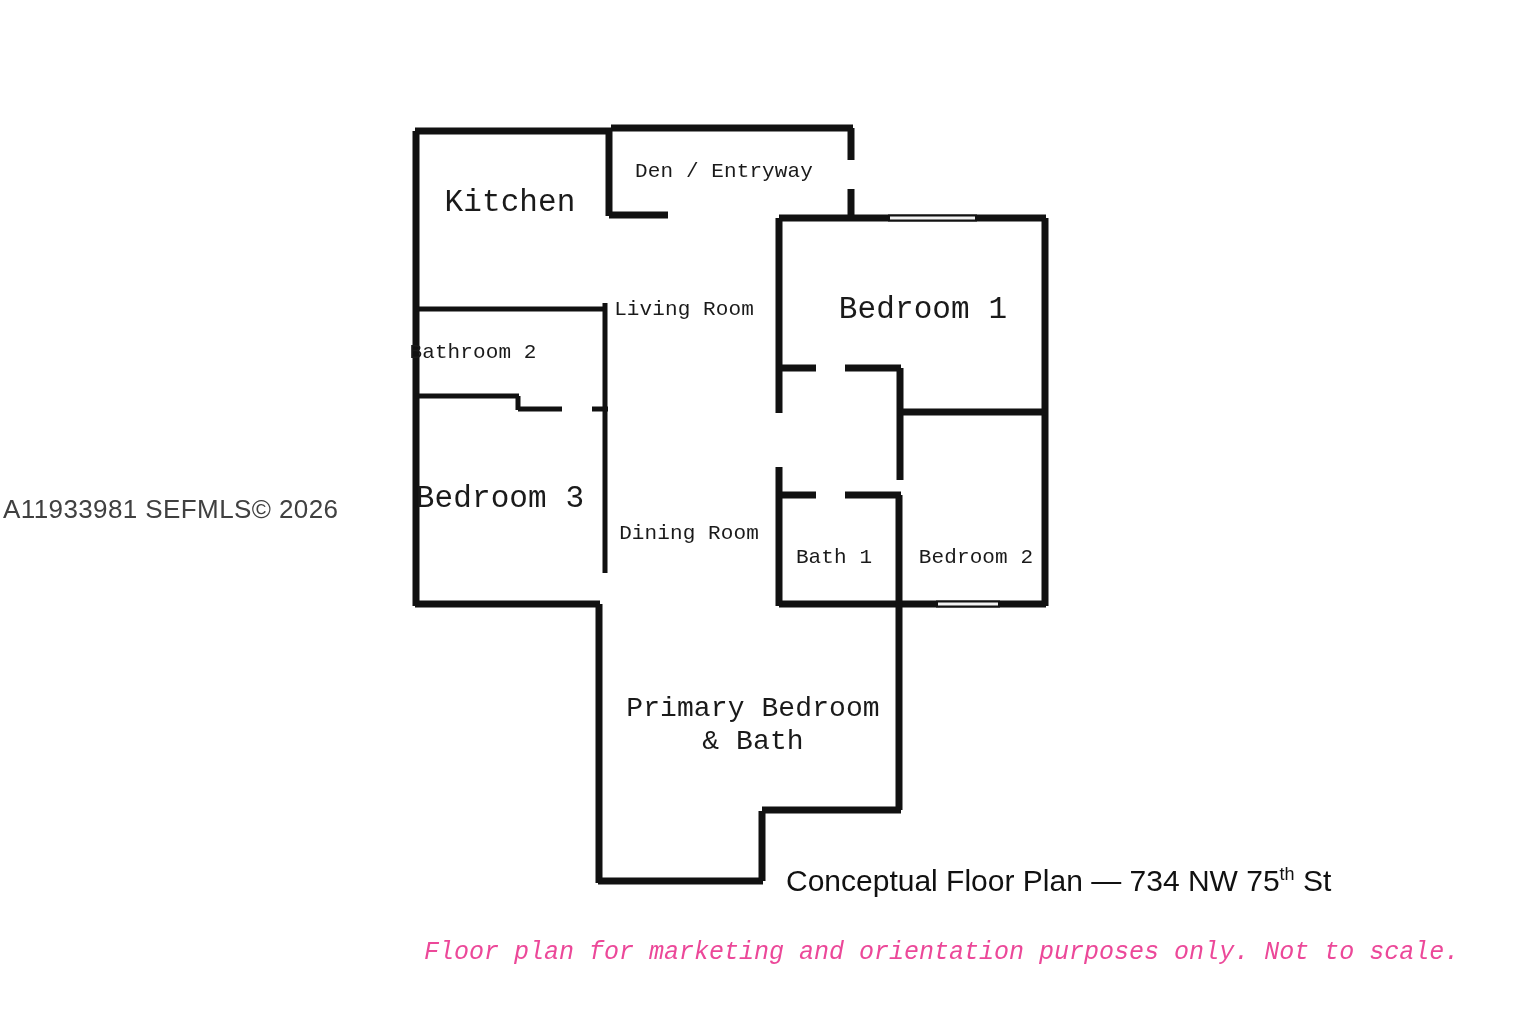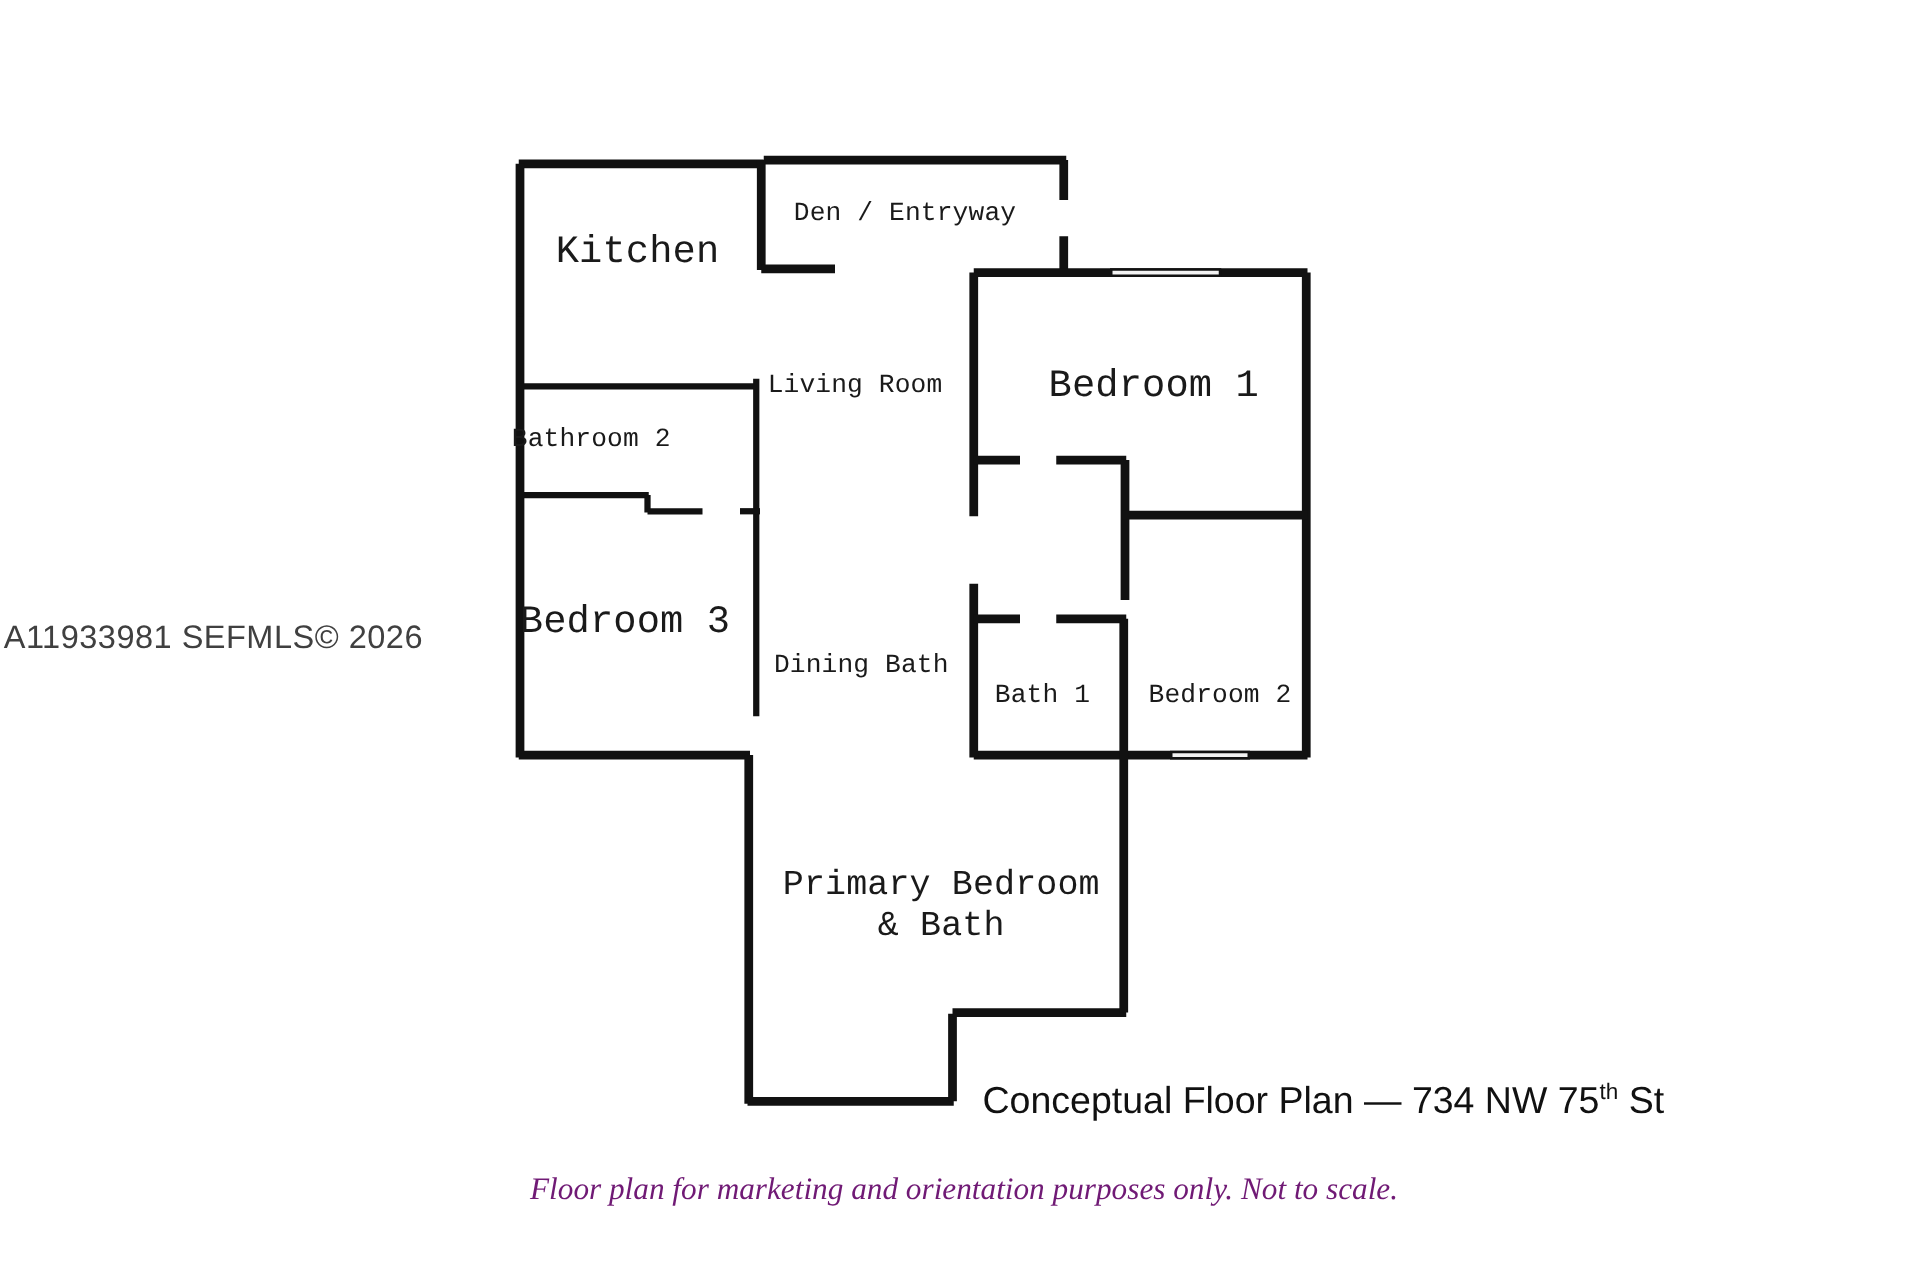--- a/index.html
+++ b/index.html
@@ -68,23 +68,23 @@
     font-size: 0.6em;
     vertical-align: super;
     line-height: 0;
   }
   #plan-disclaimer {
     position: absolute;
     left: 424px;
     top: 938px;
     font-size: 25px;
     font-style: italic;
-    color: #701a75;
+    color: #ec4899;
     white-space: nowrap;
-    font-family: Liberation Serif, serif;
+    font-family: Liberation Mono, monospace;
   }
 </style>
 </head>
 <body>
 
 <div id="floorplan-stage">
 
   <svg class="plan-svg" id="plan-svg" viewBox="0 0 1536 1024" aria-hidden="true">
     <g id="walls-thick" stroke="#111111" stroke-width="7" stroke-linecap="butt" fill="none">
         <line x1="415" y1="131" x2="611" y2="131" stroke="#111111"></line>
@@ -129,21 +129,21 @@
         <line x1="938" y1="604" x2="998" y2="604" stroke="#f2f2f2" stroke-width="3"></line>
       </g>
   </svg>
 
   <div id="room-labels">
       <div class="room-label sz-lg" style="left: 510px; top: 203px;">Kitchen</div>
       <div class="room-label sz-md" style="left: 724px; top: 172px;">Den / Entryway</div>
       <div class="room-label sz-md" style="left: 684px; top: 290px; margin-top: 20px;">Living Room</div>
       <div class="room-label sz-md" style="left: 473px; top: 353px;">Bathroom 2</div>
       <div class="room-label sz-lg" style="left: 500px; top: 499px;">Bedroom 3</div>
-      <div class="room-label sz-md" style="left: 689px; top: 534px;">Dining Bath</div>
+      <div class="room-label sz-md" style="left: 689px; top: 534px;">Dining Room</div>
       <div class="room-label sz-lg" style="left: 923px; top: 310px;">Bedroom 1</div>
       <div class="room-label sz-md" style="left: 834px; top: 558px;">Bath 1</div>
       <div class="room-label sz-md" style="left: 976px; top: 535px; margin-top: 23px;">Bedroom 2</div>
     </div>
 
   <div class="room-label sz-primary" id="primary-label" style="left: 753px; top: 724.5px;">
     <div>Primary Bedroom</div>
     <div class="sz-primary-sub">&amp; Bath</div>
   </div>
 

